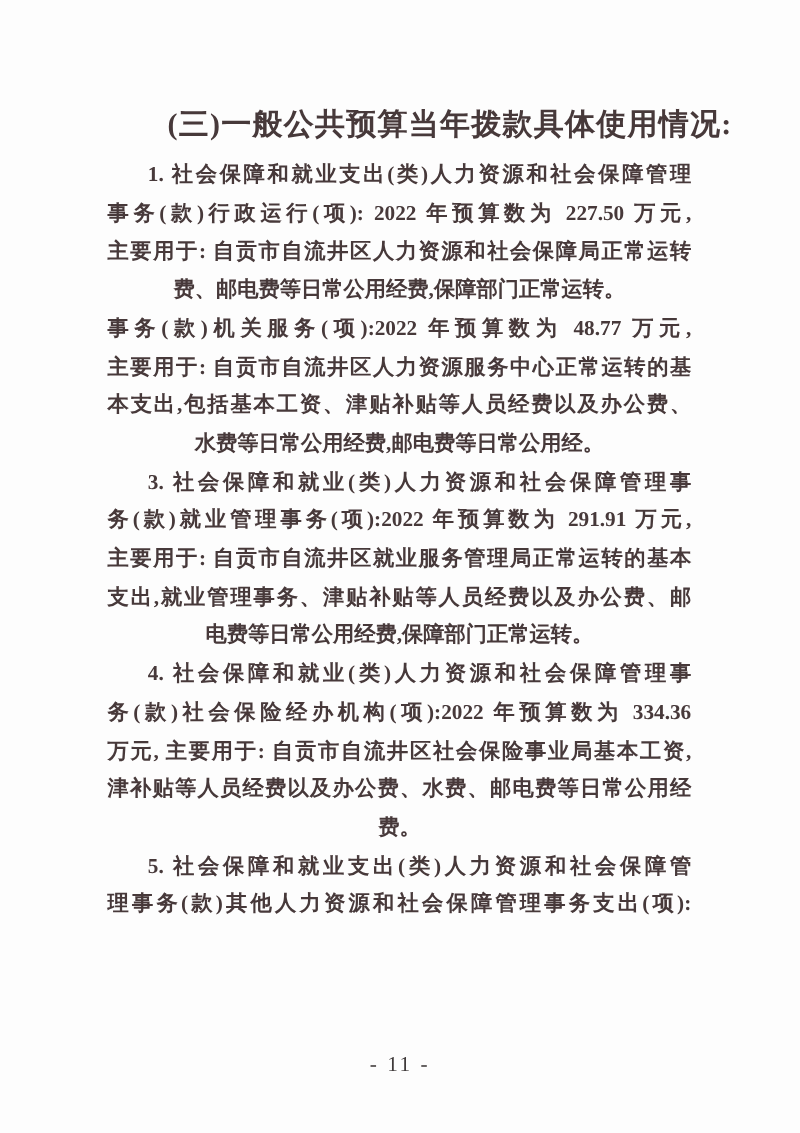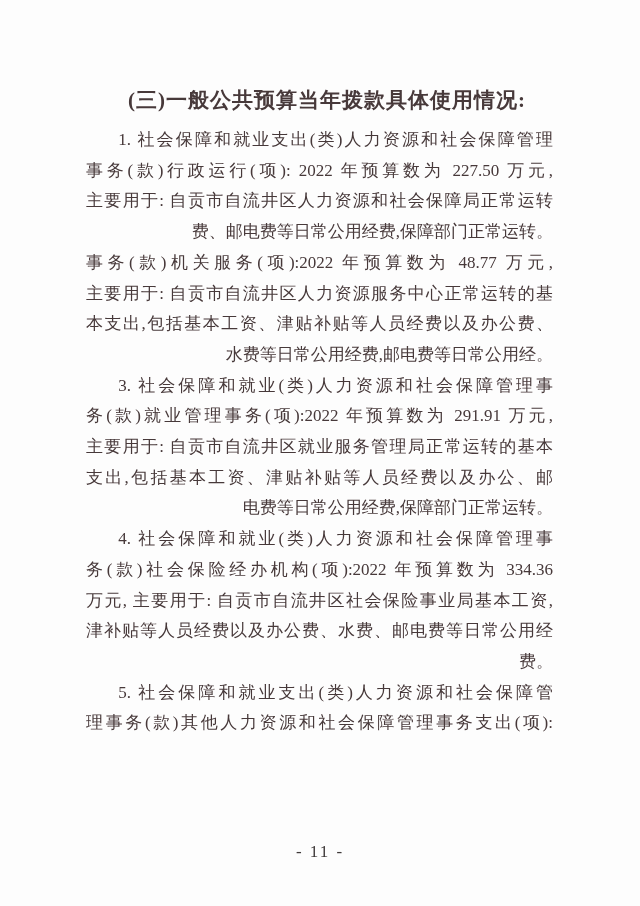--- a/index.html
+++ b/index.html
@@ -17,44 +17,45 @@
   }
   .page {
     position: absolute;
     inset: 0;
   }
   .heading {
     position: absolute;
     left: 86px;
     top: 87px;
     width: 467px;
-    font-size: 21px;
+    font-size: 24px;
     font-weight: 600;
     letter-spacing: 1px;
     text-indent: 2em;
     line-height: 26px;
     white-space: nowrap;
   }
   .body-text {
     position: absolute;
     left: 86px;
     top: 125px;
     width: 467px;
     font-size: 17px;
   }
   .ln {
     line-height: 30.7px;
     text-align: justify;
     text-align-last: justify;
+    font-weight: bold;
   }
   .ln.indent {
     text-indent: 1.9em;
   }
   .ln.end {
-    text-align: right;
+    text-align: center;
     text-align-last: auto;
   }
   .pagenum {
     position: absolute;
     left: 0;
     top: 842px;
     width: 100%;
     text-align: center;
     font-size: 17px;
     letter-spacing: 2px;
@@ -73,21 +74,21 @@
     <div class="ln">事务(款)行政运行(项): 2022 年预算数为 227.50 万元,</div>
     <div class="ln">主要用于: 自贡市自流井区人力资源和社会保障局正常运转</div>
     <div class="ln end">费、邮电费等日常公用经费,保障部门正常运转。</div>
     <div class="ln">事务(款)机关服务(项):2022 年预算数为 48.77 万元,</div>
     <div class="ln">主要用于: 自贡市自流井区人力资源服务中心正常运转的基</div>
     <div class="ln">本支出,包括基本工资、津贴补贴等人员经费以及办公费、</div>
     <div class="ln end">水费等日常公用经费,邮电费等日常公用经。</div>
     <div class="ln indent">3. 社会保障和就业(类)人力资源和社会保障管理事</div>
     <div class="ln">务(款)就业管理事务(项):2022 年预算数为 291.91 万元,</div>
     <div class="ln">主要用于: 自贡市自流井区就业服务管理局正常运转的基本</div>
-    <div class="ln">支出,包括基本工资、津贴补贴等人员经费以及办公、邮</div>
+    <div class="ln">支出,就业管理事务、津贴补贴等人员经费以及办公费、邮</div>
     <div class="ln end">电费等日常公用经费,保障部门正常运转。</div>
     <div class="ln indent">4. 社会保障和就业(类)人力资源和社会保障管理事</div>
     <div class="ln">务(款)社会保险经办机构(项):2022 年预算数为 334.36</div>
     <div class="ln">万元, 主要用于: 自贡市自流井区社会保险事业局基本工资,</div>
     <div class="ln">津补贴等人员经费以及办公费、水费、邮电费等日常公用经</div>
     <div class="ln end">费。</div>
     <div class="ln indent">5. 社会保障和就业支出(类)人力资源和社会保障管</div>
     <div class="ln">理事务(款)其他人力资源和社会保障管理事务支出(项):</div>
   </div>
 

